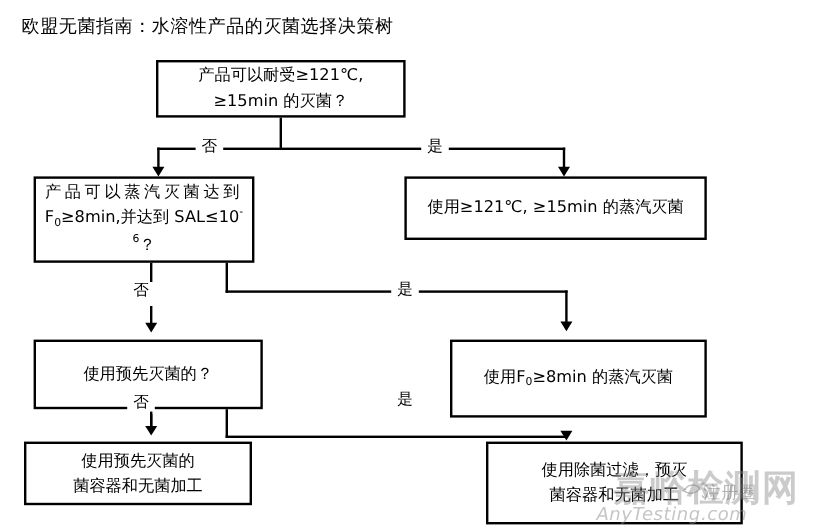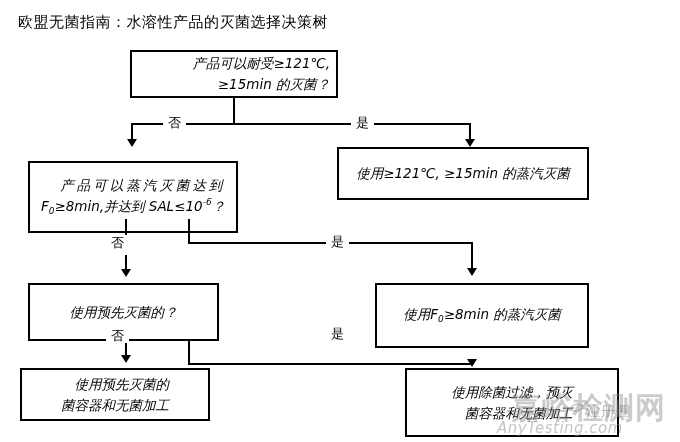--- a/index.html
+++ b/index.html
@@ -27,35 +27,34 @@
 
   
   .box{
     position:absolute;
     box-sizing:border-box;
     border:2px solid #000;
     background:transparent;
     display:flex;
     align-items:center;
     justify-content:center;
-    text-align:right;
+    text-align:center;
     font-size:13.5px;
     line-height:21px;
     padding:2px 6px;
-    font-style:italic;
   }
   .box .inner{display:block;}
   .box.spaced .l1{letter-spacing:3.0px;}
   .box .l2{letter-spacing:0px;}
   sub{font-size:9px;vertical-align:baseline;position:relative;top:3px;}
   sup{font-size:9px;vertical-align:baseline;position:relative;top:-6px;}
 
   
   #box-q1   {left:130px; top:50px;  width:208px; height:48px;}
-  #box-q2   {left:28px;  top:161px; width:210px; height:72px;}
+  #box-q2   {left:28px;  top:147px; width:184px; height:72px;}
   #box-a1   {left:337px; top:147px; width:252px; height:53px;}
   #box-q3   {left:28px;  top:283px; width:191px; height:58px;}
   #box-a2   {left:375px; top:283px; width:214px; height:65px;}
   #box-a3   {left:20px;  top:368px; width:190px; height:53px;}
   #box-a4   {left:375px; top:368px; width:214px; height:69px;margin-left:30px;}
 
   
   .ln{position:absolute;background:#000;}
   .lv{width:2px;}
   .lh{height:2px;}

